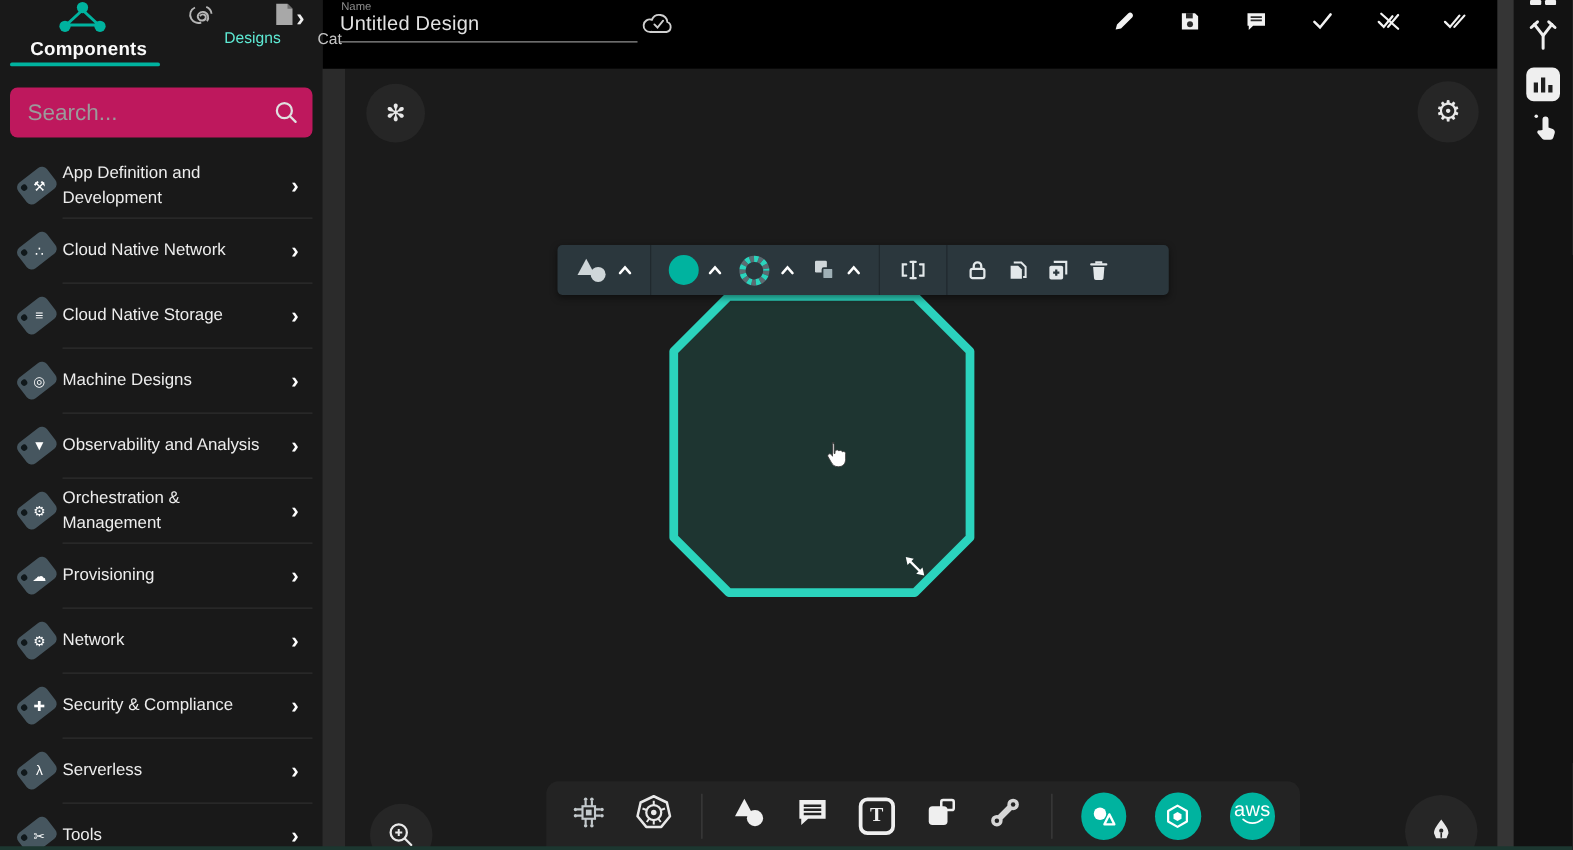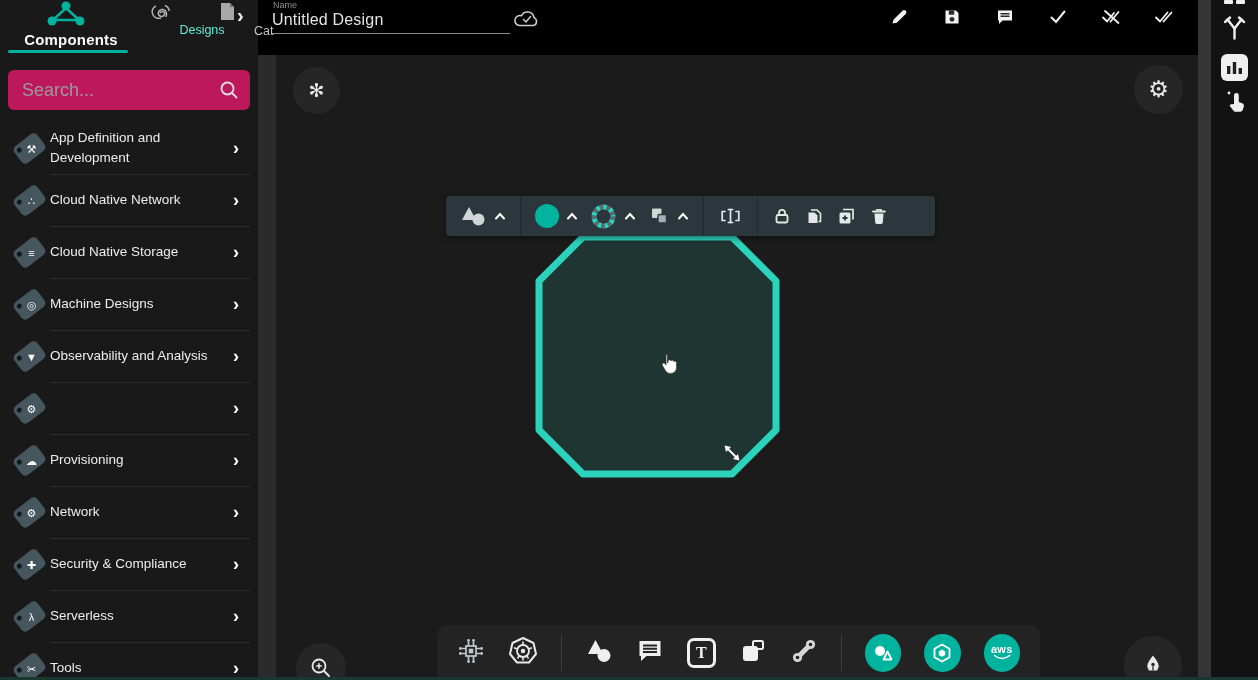--- a/index.html
+++ b/index.html
@@ -30,21 +30,21 @@
   .hand-cursor { position:absolute; left:380px; top:296px; z-index:6; }
   .resize-arrow { position:absolute; left:445px; top:387px; z-index:6; }
 
   
   .dock { position:absolute; left:161px; top:570px; width:603px; height:55px;
     background:#232323; border-radius:10px 10px 0 0; display:flex; align-items:center;
     gap:23px; padding:0 20px; z-index:4; }
   .dock-sep { width:1px; height:36px; background:#3e3e3e; }
   .badge { width:38px; height:38px; border-radius:50%; background:#00B39F;
     display:flex; flex-direction:column; align-items:center; justify-content:center; }
-  .aws-word { color:#fff; font-weight:bold; font-size:11px; line-height:10px; letter-spacing:.3px; }
+  .aws-word { color:#fff; font-weight:normal; font-size:16px; line-height:10px; letter-spacing:.3px; }
   .t-tool { width:30px; height:30px; border:3px solid #efefef; border-radius:7px;
     display:flex; align-items:center; justify-content:center; }
   .t-tool span { font-family:"Liberation Serif", serif; font-weight:bold; font-size:16px; color:#efefef; }
 
   
   .header { position:absolute; left:258px; top:0; width:940px; height:55px; background:#000000; z-index:2; }
   .name-label { position:absolute; left:15px; top:0px; font-size:9px; color:#8f8f8f; }
   .name-value { position:absolute; left:14px; top:11px; font-size:16px; color:#e2e2e2; letter-spacing:.2px; }
   .name-underline { position:absolute; left:14px; top:33px; width:238px; height:1px; background:#a9a9a9; opacity:.85; }
   .cloud-save { position:absolute; left:254px; top:7px; }
@@ -429,20 +429,21 @@
           </div>
         <div class="cat-label">Observability and Analysis</div>
         <div class="cat-chevron">›</div>
       </div>
 
       <div class="cat-item">
         <div class="tagbox">
             <div class="tag"></div>
           <div class="tag-glyph">⚙</div>
           </div>
+        <div class="cat-label">Orchestration &amp; Management</div>
         <div class="cat-chevron">›</div>
       </div>
 
       <div class="cat-item">
         <div class="tagbox">
             <div class="tag"></div>
           <div class="tag-glyph">☁</div>
           </div>
         <div class="cat-label">Provisioning</div>
         <div class="cat-chevron">›</div>

